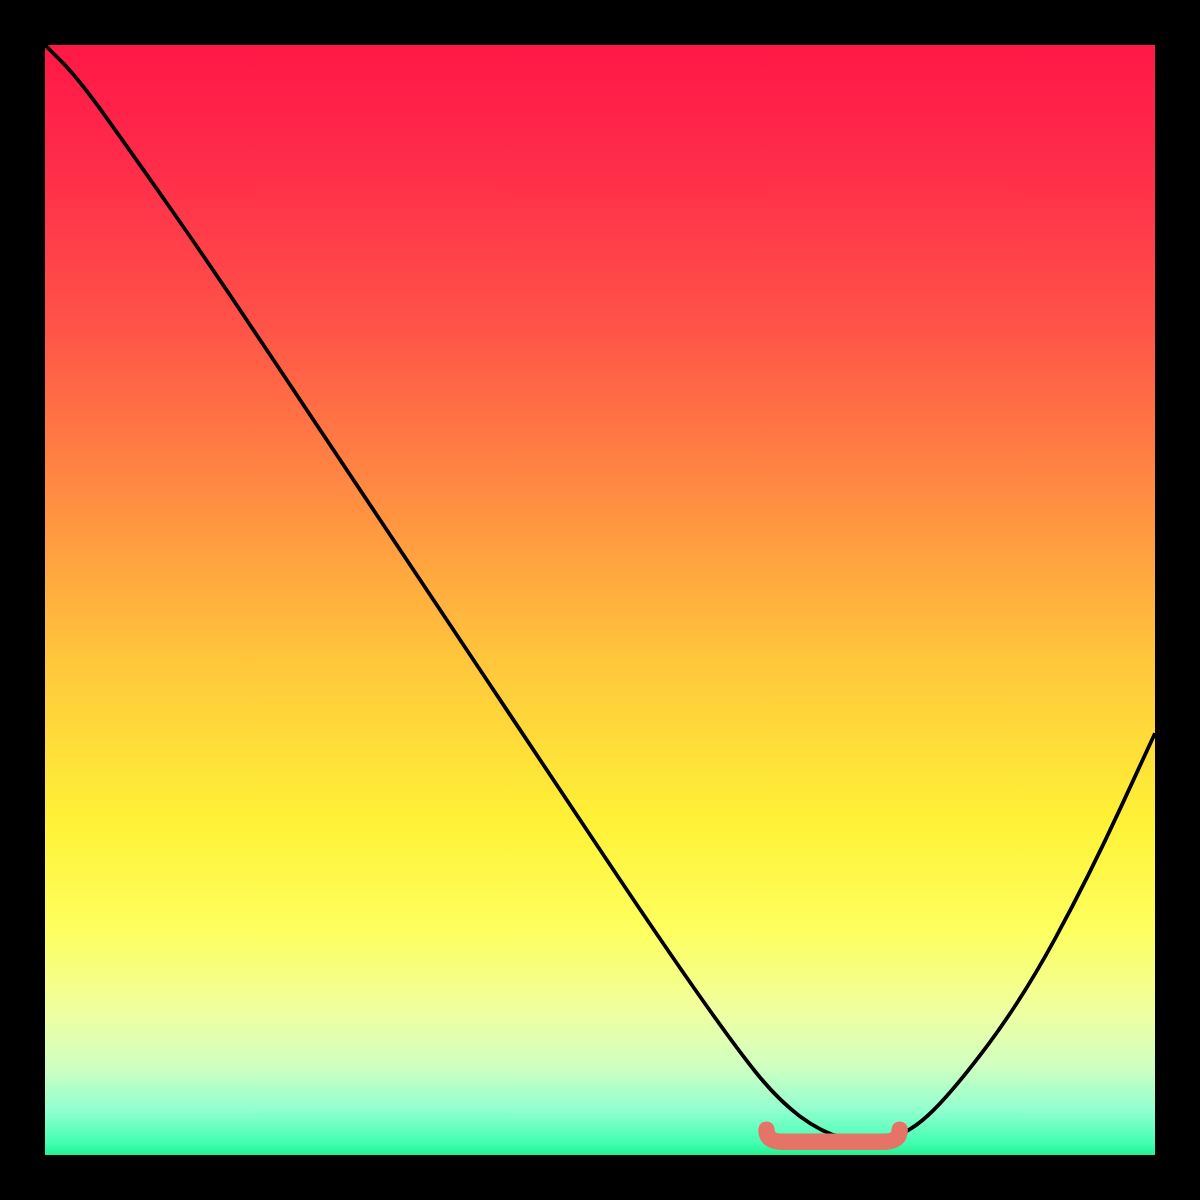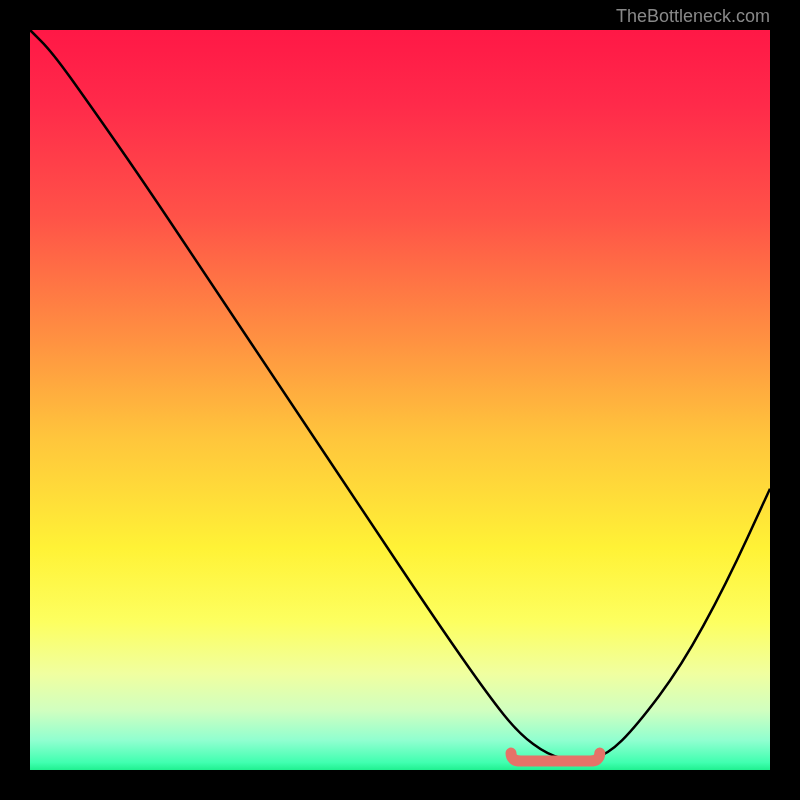--- a/index.html
+++ b/index.html
@@ -70,21 +70,20 @@
     stroke: #e57368;
     stroke-width: 11;
     stroke-linecap: round;
     fill: none;
   }
 </style>
 </head>
 <body>
 
 <div class="container">
-  <div class="watermark">TheBottleneck.com</div>
   <div class="plot-area">
     <div class="gradient-bg"></div>
     <svg class="curve" viewBox="0 0 740 740" preserveAspectRatio="none">
       <path id="main-curve" class="curve-line" d="M 0 0 Q 0 0 11.1 11.100000000000023 Q 22.2 22.200000000000045 40.7 48.10000000000002 Q 59.2 74 85.1 111 Q 111 148 148 203.5 Q 185 259 222 314.5 Q 259 370 296 425.5 Q 333 481 370 536.5 Q 407.00000000000006 592 432.90000000000003 629 Q 458.8 666 473.6 684.5 Q 488.40000000000003 703 503.20000000000005 714.1 Q 518 725.2 532.8 728.9000000000001 Q 547.6 732.6 562.4000000000001 728.9000000000001 Q 577.2 725.2 592 710.4000000000001 Q 606.8 695.6 629 666 Q 651.2 636.4 673.4 595.7 Q 695.5999999999999 555 717.8 506.9 T 740 458.8"></path>
       <path id="valley" class="valley-marker" d="M 481 723.12 Q 481 731.12 491 731.12 L 559.8000000000001 731.12 Q 569.8000000000001 731.12 569.8000000000001 723.12"></path>
     </svg>
   </div>
 </div>
 
 </body></html>

